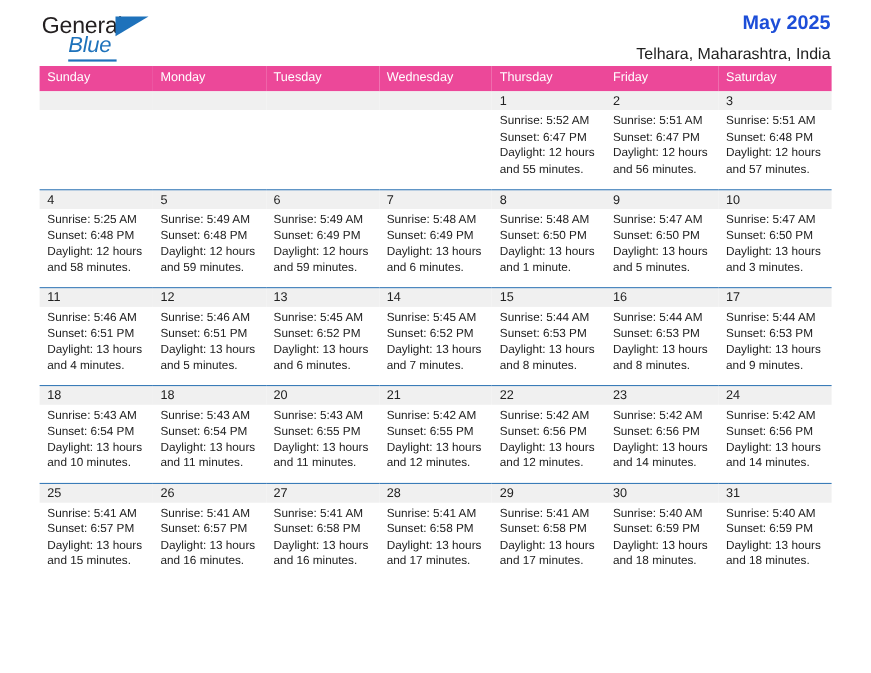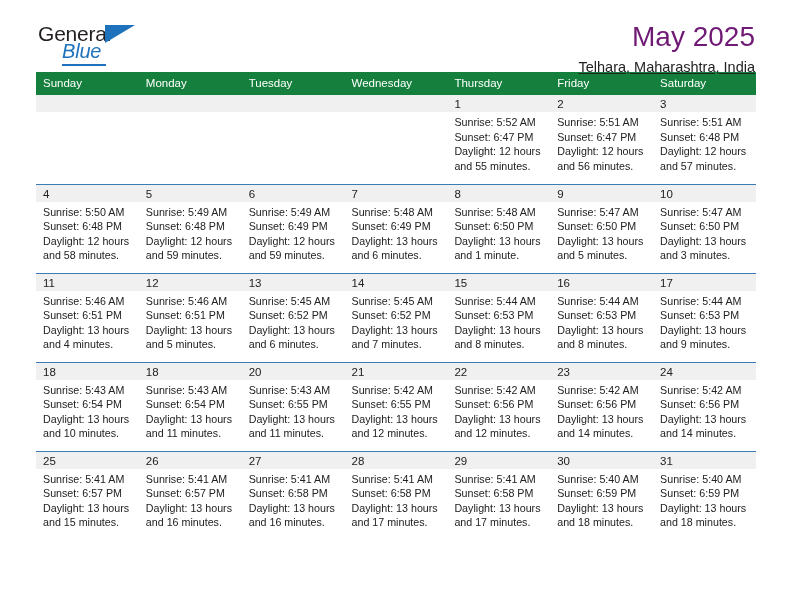--- a/index.html
+++ b/index.html
@@ -18,23 +18,23 @@
     position: relative;
     width: 792px;
     height: 612px;
     box-sizing: border-box;
     padding: 0 36px;
   }
 
   
   .header {
     display: flex;
-    align-items: flex-start;
+    align-items: flex-end;
     justify-content: space-between;
-    height: 72px;
+    height: 60px;
     padding-top: 22px;
     box-sizing: border-box;
   }
   .logo {
     position: relative;
     width: 120px;
     height: 48px;
   }
   .logo-general {
     position: absolute;
@@ -71,43 +71,42 @@
     width: 44px;
     height: 2px;
     background: #1e72bb;
   }
 
   .titles {
     text-align: right;
     padding-right: 1px;
   }
   .month-title {
-    font-size: 28px;
-    color: #701a75;
+    font-size: 18px;
+    color: #1d4ed8;
     line-height: 30px;
-    font-weight: normal;
+    font-weight: bold;
     white-space: nowrap;
   }
   .location-title {
     font-size: 14.5px;
     color: #222222;
     line-height: 20px;
     margin-top: 5px;
     white-space: nowrap;
-    text-decoration: underline;
   }
 
   
   .calendar {
     width: 720px;
     border-collapse: collapse;
     table-layout: fixed;
   }
   .cal-head th {
-    background: #15803d;
+    background: #ec4899;
     color: #ffffff;
     font-size: 11.5px;
     font-weight: normal;
     text-align: left;
     padding: 5px 0 6px 7px;
     height: 12px;
     border: none;
   }
   .cal-body td {
     vertical-align: top;
@@ -218,21 +217,21 @@
               <div>Sunset: 6:48 PM</div>
               <div>Daylight: 12 hours</div>
               <div>and 57 minutes.</div>
             </div>
           </td>
         </tr>
         <tr>
           <td>
             <div class="daynum-strip">4</div>
             <div class="cell-lines">
-              <div>Sunrise: 5:50 AM</div>
+              <div>Sunrise: 5:25 AM</div>
               <div>Sunset: 6:48 PM</div>
               <div>Daylight: 12 hours</div>
               <div>and 58 minutes.</div>
             </div>
           </td>
           <td>
             <div class="daynum-strip">5</div>
             <div class="cell-lines">
               <div>Sunrise: 5:49 AM</div>
               <div>Sunset: 6:48 PM</div>

